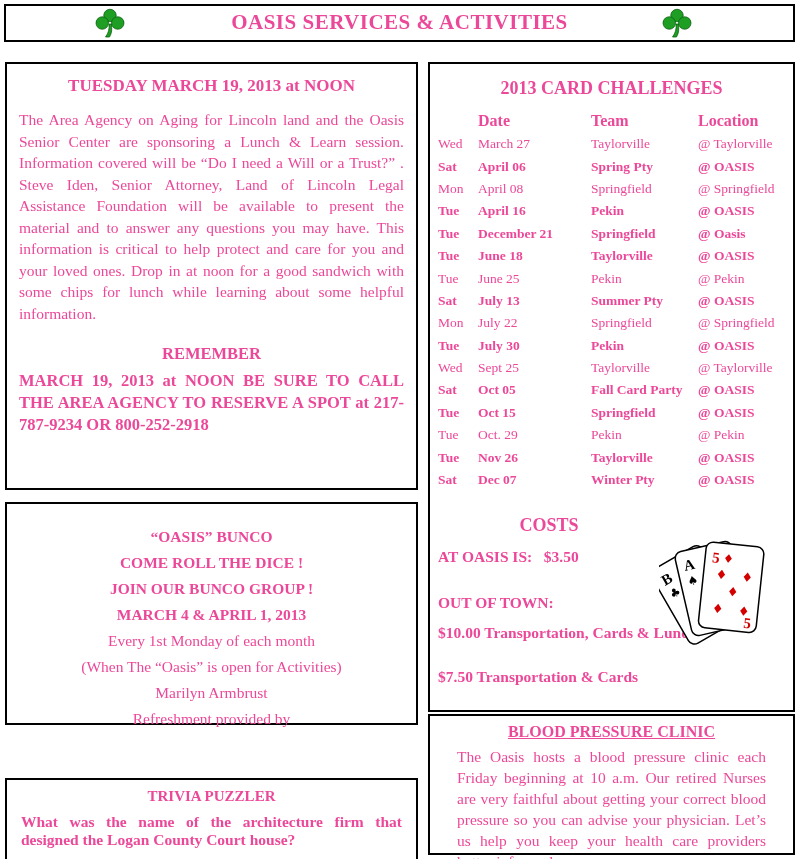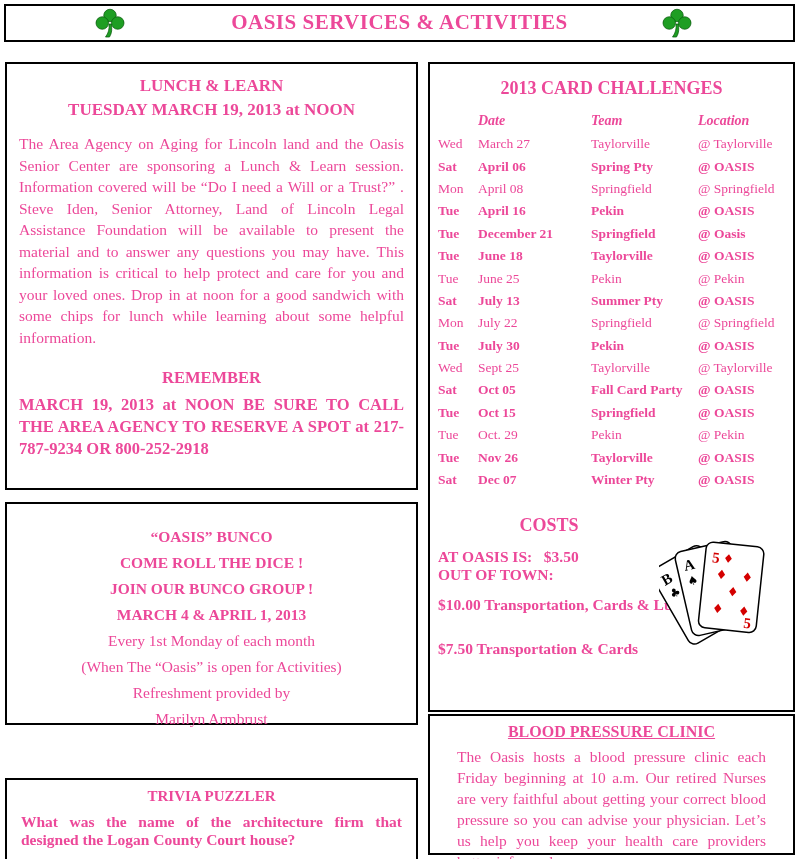--- a/index.html
+++ b/index.html
@@ -33,30 +33,30 @@
   .trivia { left:5px; top:778px; width:413px; height:119px; padding:8px 14px; }
   .trivia h3 { text-align:center; font-size:15px; font-weight:bold; }
   .trivia .question { margin-top:8px; font-weight:bold; font-size:15.5px; text-align:justify; }
   .trivia .answer { margin-top:14px; font-weight:normal; font-size:13px; padding-left:28px; }
 
   
   .cardbox { left:428px; top:62px; width:367px; height:650px; padding:12px 8px; }
   .cardbox h2 { text-align:center; font-size:18px; margin-top:2px; }
   .cardbox table { width:100%; border-collapse:collapse; table-layout:fixed; margin-top:10px; }
   .cardbox th, .cardbox td { text-align:left; padding:0; overflow:hidden; white-space:nowrap; }
-  .cardbox thead th { font-weight:bold; font-size:14px; height:24px;font-style:italic; }
+  .cardbox thead th { font-weight:bold; font-size:16px; height:24px; }
   .cardbox td { font-size:13.5px; height:22.4px; }
   .bold-row td { font-weight:bold; }
 
   
   .costs { margin-top:24px; position:relative; }
   .costs-title { font-size:18px; font-weight:bold; width:64%; text-align:center; }
   .costs-line { font-weight:bold; font-size:15.5px; white-space:pre-wrap; }
   .costs-line.at-oasis { margin-top:12px; }
-  .costs-line.oot { }
+  .costs-line.oot { margin-top:28px; }
   .costs-line.t1 { margin-top:12px; }
   .costs-line.t2 { margin-top:26px; }
 
   
   .playing-cards { position:absolute; right:2px; top:452px; width:132px; height:140px; }
   .playing-cards rect { fill:#fff; stroke:#000; stroke-width:1.5; }
   .playing-cards .rank { font-size:15px; font-weight:bold; font-family:"Liberation Serif", serif; fill:#000; }
   .playing-cards .suit { font-family:"DejaVu Sans", sans-serif; fill:#000; }
   .playing-cards .suit.small { font-size:12px; }
   .playing-cards .suit.big { font-size:28px; text-anchor:middle; }
@@ -93,37 +93,36 @@
           <circle cx="32" cy="15" r="12.5"></circle>
           <circle cx="16.5" cy="30" r="12.5"></circle>
           <circle cx="47.5" cy="30" r="12.5"></circle>
           <path d="M30 32 C31 42 29 50 23 58 L31 58 C36 50 36 42 35 32 Z"></path>
         </g>
       </svg>
     </span>
   </header>
 
   <section class="box lunch">
-    <h2>LUNCH &amp; LEARN</h2>
     <h2>TUESDAY MARCH 19, 2013 at NOON</h2>
     <p class="body">The Area Agency on Aging for Lincoln land and the Oasis  Senior Center are sponsoring a Lunch &amp; Learn session.  Information covered will be “Do I need a Will or a Trust?” . Steve Iden, Senior Attorney, Land of Lincoln Legal Assistance Foundation  will be available to present the material and to answer any questions you may have. This information is critical to help protect and care for you and your loved ones. Drop in at noon for a good sandwich with some chips for lunch while  learning about some helpful information.</p>
     <div class="remember-title">REMEMBER</div>
     <p class="remember-body">MARCH 19, 2013 at NOON BE SURE TO CALL THE AREA AGENCY TO RESERVE A SPOT at 217-787-9234 OR 800-252-2918</p>
   </section>
 
   <section class="box bunco">
     <div>
         <div class="bunco-line bold">“OASIS” BUNCO</div>
         <div class="bunco-line bold">COME ROLL THE DICE !</div>
         <div class="bunco-line bold">JOIN OUR BUNCO GROUP !</div>
         <div class="bunco-line bold">MARCH 4 &amp; APRIL 1, 2013</div>
         <div class="bunco-line">Every 1st Monday of each month</div>
         <div class="bunco-line">(When The “Oasis” is open for Activities)</div>
+        <div class="bunco-line">Marilyn Armbrust</div>
         <div class="bunco-line">Refreshment provided by</div>
-        <div class="bunco-line">Marilyn Armbrust</div>
       </div>
   </section>
 
   <section class="box trivia">
     <h3>TRIVIA PUZZLER</h3>
     <p class="question">What was the name of the architecture firm that designed the Logan County Court house?</p>
     <p class="answer">Answer on page: 12</p>
   </section>
 
   <section class="box cardbox">

